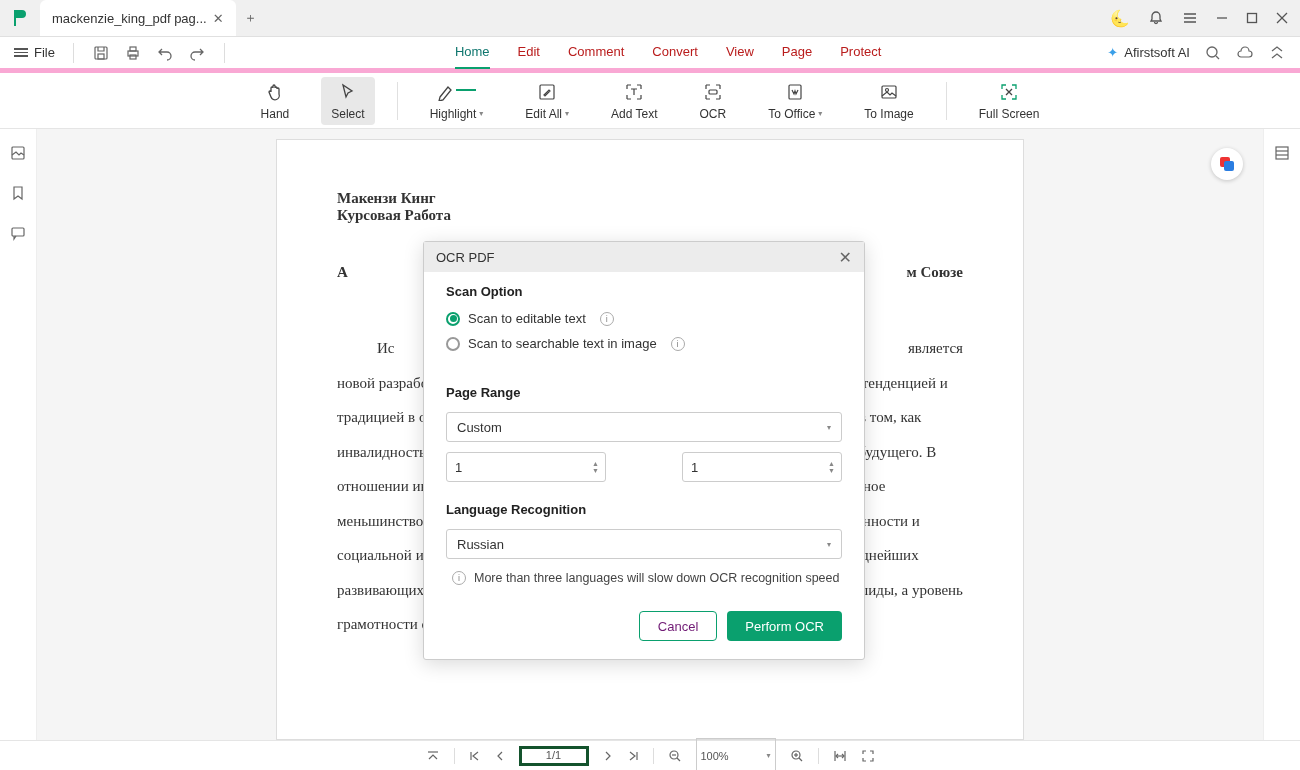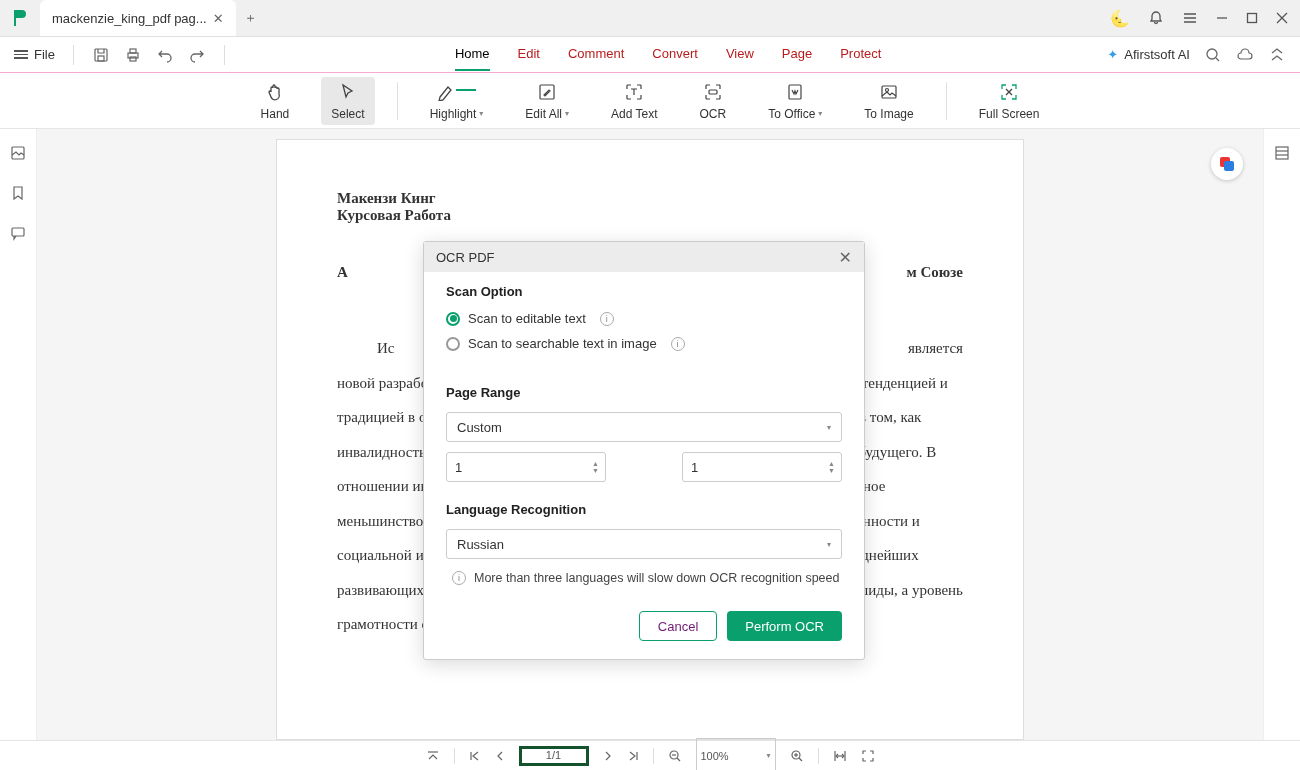--- a/index.html
+++ b/index.html
@@ -10,30 +10,30 @@
   .titlebar-left { display: flex; align-items: center; height: 100%; }
   .logo { width: 40px; height: 100%; display:flex;align-items:center;justify-content:center; color:#0aa06e; font-weight:bold; font-size:20px;}
   .tab { height: 100%; background:#fff; display:flex; align-items:center; padding:0 12px; gap:6px; font-size:13px; border-radius: 6px 6px 0 0; min-width:170px; justify-content:space-between;}
   .tab-close { color:#666; cursor:pointer; }
   .add-tab { width:30px; display:flex;align-items:center;justify-content:center;color:#666;}
   .titlebar-right { display:flex; align-items:center; gap:18px; padding-right:12px;}
   .titlebar-right .icon { color:#555; cursor:pointer;}
   .emoji-icon { font-size:16px;}
   
   
-  .menubar { height:36px; display:flex; align-items:center; justify-content:space-between; border-bottom:1px solid #f9a8d4; padding:0 14px;}
+  .menubar { height:36px; display:flex; align-items:center; justify-content:space-between; border-bottom:5px solid #f9a8d4; padding:0 14px;}
   .menubar-left { display:flex; align-items:center; gap:14px;}
   .file-menu { display:flex; align-items:center; gap:6px; color:#333;}
   .ham { display:flex; flex-direction:column; gap:2px;}
   .ham span{display:block;width:14px;height:1.5px;background:#555;}
   .divider { width:1px; height:20px; background:#ddd; margin:0 4px;}
   .menu-icon { width:18px; height:18px; display:flex; align-items:center; justify-content:center; color:#666; cursor:pointer;}
   .menubar-center { display:flex; gap:28px;}
   .menu-item { color:#b91c1c; cursor:pointer; padding:8px 0;}
-  .menu-item.active { color:#000000; border-bottom:2px solid #0aa06e;}
+  .menu-item.active { color:#0f766e; border-bottom:2px solid #0aa06e;}
   .menubar-right { display:flex; align-items:center; gap:14px;}
   .ai-button { display:flex; align-items:center; gap:6px; color:#333;}
   .sparkle { color:#3a9fe8; }
   
   
   .toolbar { height:56px; display:flex; align-items:center; justify-content:center; gap:22px; border-bottom:1px solid #e5e5e5;}
   .tool { display:flex; flex-direction:column; align-items:center; gap:4px; padding:4px 10px; cursor:pointer; font-size:12px; color:#333; border-radius:4px;}
   .tool.active { background:#e8e8e8; }
   .tool-icon { height:22px; display:flex; align-items:center; justify-content:center; font-size:18px; color:#444;}
   .highlight-underline { width:20px; height:2px; background:#0aa06e; margin-top:-4px;}

